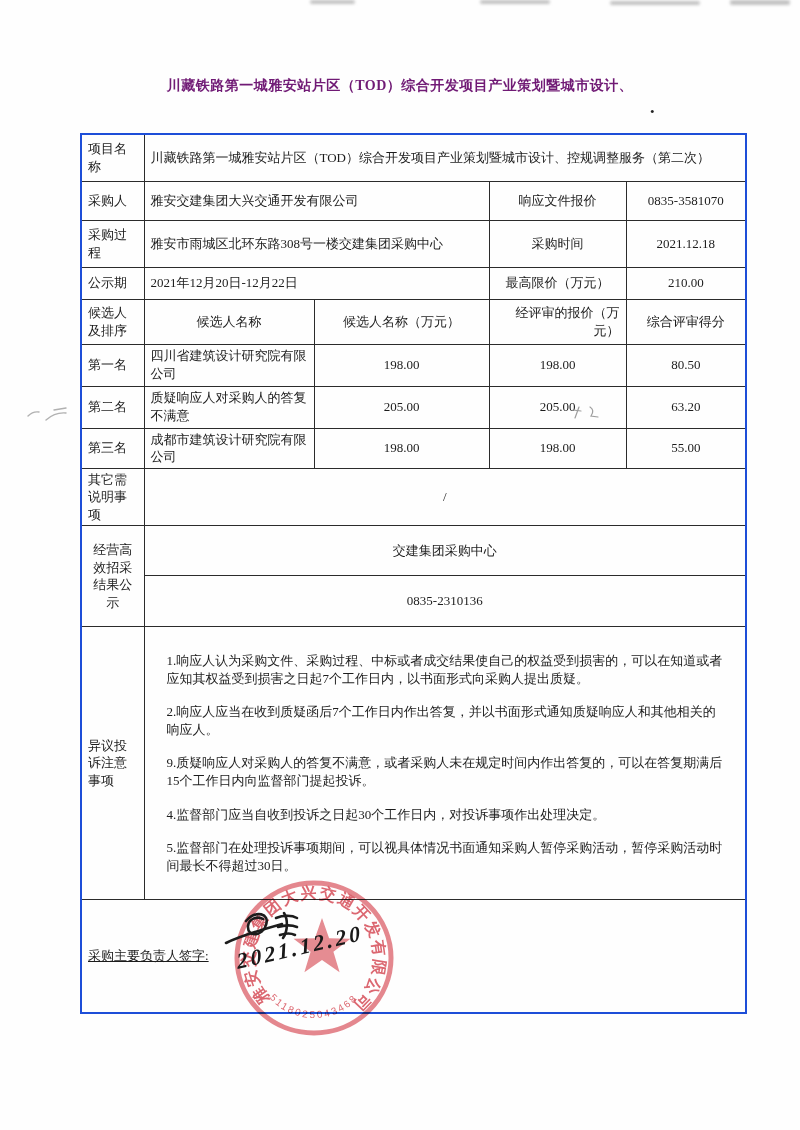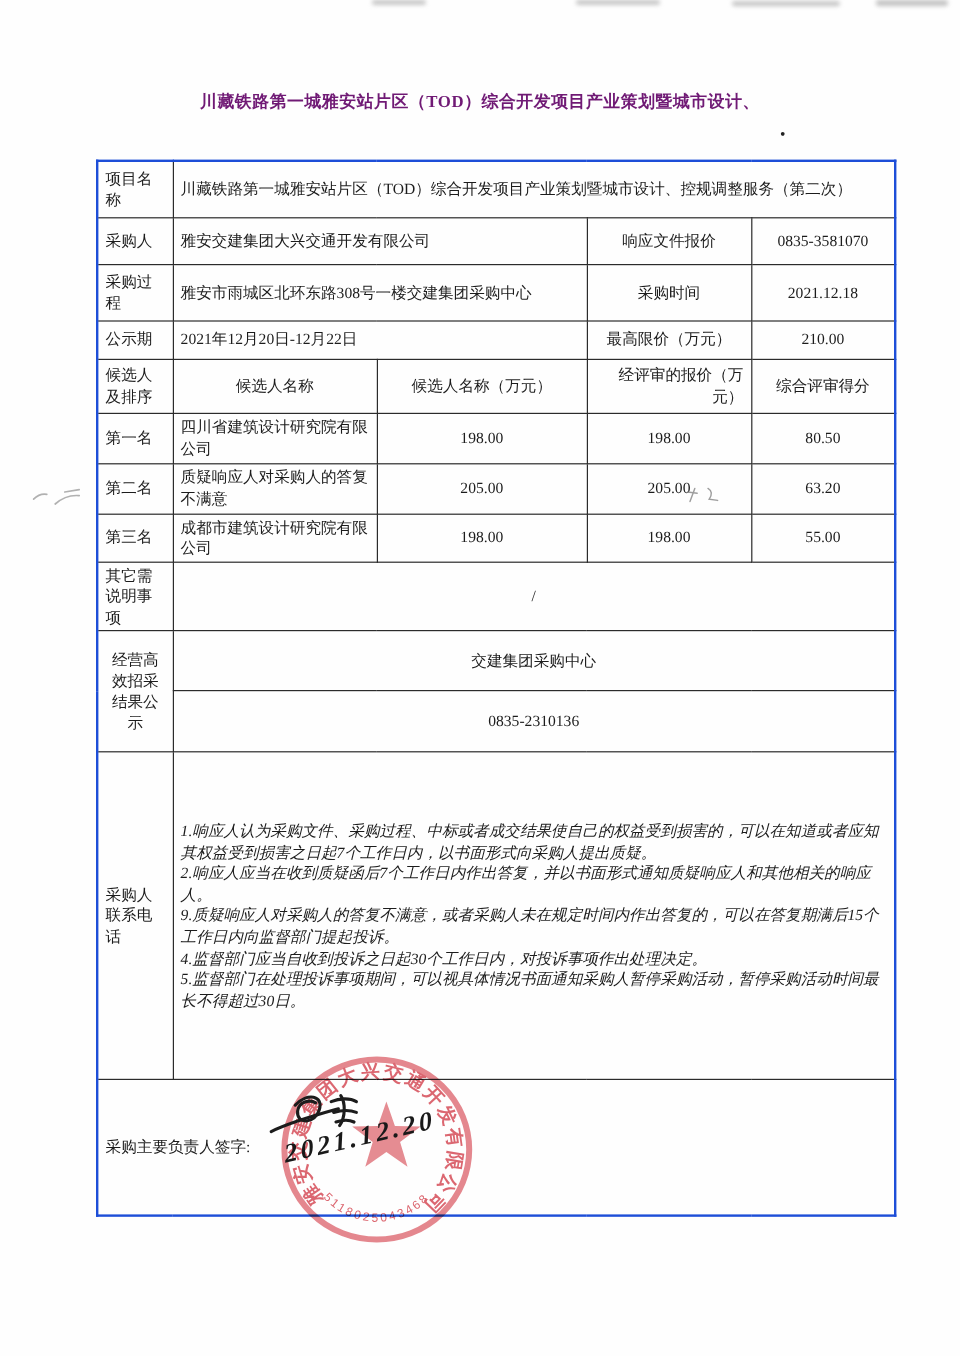--- a/index.html
+++ b/index.html
@@ -41,22 +41,22 @@
   .tr-publicity{height:32px}
   .tr-chead{height:45px}
   .tr-cand{height:42px}
   .tr-cand3{height:39px}
   .tr-other{height:40px}
   .tr-dept{height:50px}
   .tr-phone{height:51px}
   .tr-objection{height:273px}
   .tr-sign{height:113px}
   td.objection-cell{padding:10px 10px;font-size:14px;line-height:1.52;vertical-align:middle;}
-  .obj-item{margin:0;font-style:italic;}
-  td.sign-cell{vertical-align:middle;padding-left:6px;font-size:13.5px;}
+  .obj-item{margin:16px;}
+  td.sign-cell{vertical-align:middle;padding-left:6px;font-size:13.5px;text-decoration:underline;}
 
   
   .seal{
     position:absolute;left:226px;top:870px;width:176px;height:176px;
     z-index:5;mix-blend-mode:multiply;opacity:.88;pointer-events:none;
   }
   .sig{
     position:absolute;left:220px;top:905px;width:112px;height:60px;
     z-index:6;pointer-events:none;
   }
@@ -161,21 +161,21 @@
 
     <tr class="tr-dept">
       <td class="lbl c" rowspan="2">经营高效招采结果公示</td>
       <td colspan="4" class="c">交建集团采购中心</td>
     </tr>
     <tr class="tr-phone">
       <td colspan="4" class="c">0835-2310136</td>
     </tr>
 
     <tr class="tr-objection">
-      <td class="lbl">采购人联系电话</td>
+      <td class="lbl">异议投诉注意事项</td>
       <td colspan="4" class="objection-cell">
         <div class="obj-item">1.响应人认为采购文件、采购过程、中标或者成交结果使自己的权益受到损害的，可以在知道或者应知其权益受到损害之日起7个工作日内，以书面形式向采购人提出质疑。</div>
         <div class="obj-item">2.响应人应当在收到质疑函后7个工作日内作出答复，并以书面形式通知质疑响应人和其他相关的响应人。</div>
         <div class="obj-item">9.质疑响应人对采购人的答复不满意，或者采购人未在规定时间内作出答复的，可以在答复期满后15个工作日内向监督部门提起投诉。</div>
         <div class="obj-item">4.监督部门应当自收到投诉之日起30个工作日内，对投诉事项作出处理决定。</div>
         <div class="obj-item">5.监督部门在处理投诉事项期间，可以视具体情况书面通知采购人暂停采购活动，暂停采购活动时间最长不得超过30日。</div>
       </td>
     </tr>
 
     <tr class="tr-sign">

